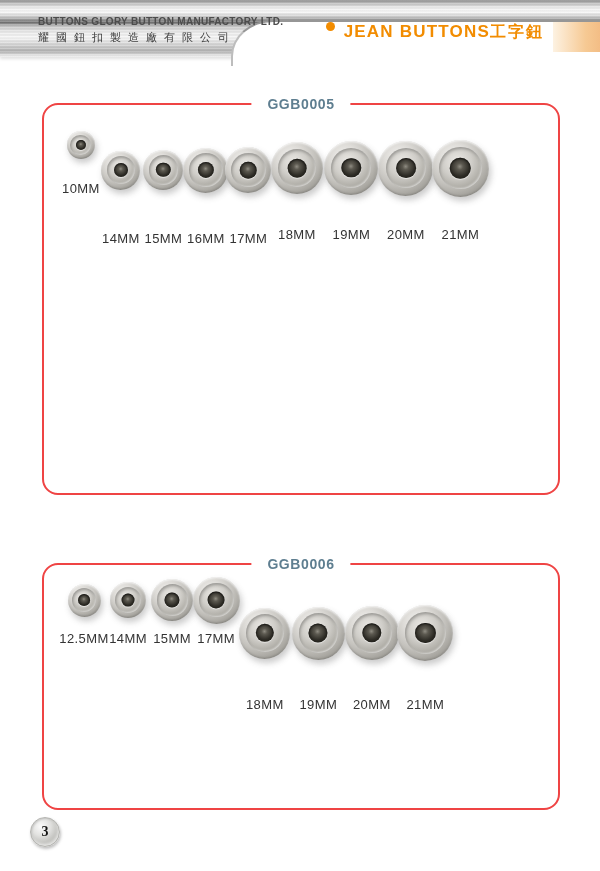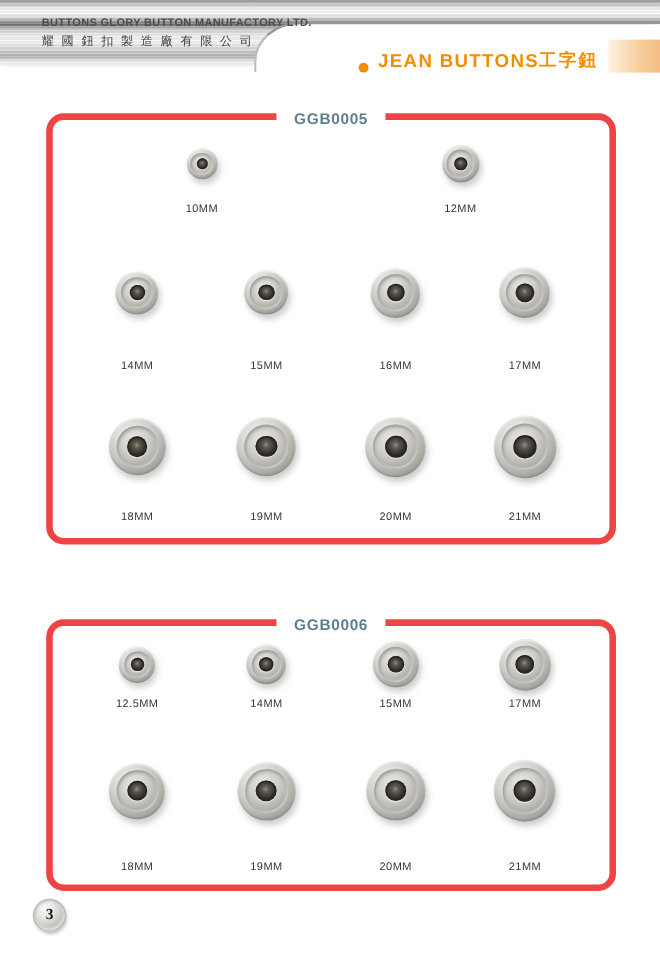--- a/index.html
+++ b/index.html
@@ -30,21 +30,21 @@
   .company-zh {
     font-size:11px; color:#404040; letter-spacing:7px; margin-top:3px;
     white-space:nowrap;
   }
   .header-right {
     position:absolute; left:231px; right:0; top:20px; height:46px;
     background:#ffffff;
     border-top-left-radius:42px 36px;
     border-top:2px solid #969696;
     border-left:2px solid #bdbdbd;
-    display:flex; align-items:flex-end; justify-content:flex-end;
+    display:flex; align-items:flex-start; justify-content:flex-end;
   }
   .bullet-dot {
     width:9px; height:9px; border-radius:50%; background:#f28c00;
     margin-right:9px; flex:0 0 auto;
   }
   .cat-en {
     font-size:17px; font-weight:bold; color:#f28c00; letter-spacing:1.2px;
     white-space:nowrap;
   }
   .cat-zh {
@@ -52,22 +52,22 @@
     white-space:nowrap;
   }
   .peach-block {
     width:47px; height:30px; margin-left:9px; flex:0 0 auto;
     background:linear-gradient(90deg, #fdf2e2 0%, #f6c993 70%, #f3bd85 100%);
   }
 
   
   .panel {
     position:absolute; left:42px; width:518px;
-    border:6px solid #ef4444; border-radius:16px;
-    padding:4px 18px 8px; display:flex; flex-direction:column;
+    border:2px solid #ef4444; border-radius:16px;
+    padding:4px 18px 8px; display:flex; flex-direction:row;
     background:#ffffff;
   }
   .panel-0 { top:103px; height:392px; }
   .panel-1 { top:563px; height:247px; }
   .panel-title {
     position:absolute; top:-10px; left:50%; transform:translateX(-50%);
     background:#ffffff; padding:0 16px; line-height:19px;
     font-size:14px; font-weight:bold; color:#5e7e90; letter-spacing:0.6px;
     white-space:nowrap;
   }
@@ -76,21 +76,21 @@
   .panel-0 .row-1 { height:142px; }
   .panel-0 .row-2 { height:138px; }
   .panel-1 .row-0 { height:82px; }
   .panel-1 .row-1 { height:148px; }
   .product {
     flex:1 1 0; display:flex; flex-direction:column; align-items:center;
     min-width:0;
   }
   .btn-box { flex:1 1 auto; display:flex; align-items:center; justify-content:center; }
   .size-label {
-    height:20px; font-size:10px; color:#333333; letter-spacing:0.4px;
+    height:20px; font-size:13px; color:#333333; letter-spacing:0.4px;
     font-style:normal; white-space:nowrap;
   }
 
   
   .btn-disc {
     position:relative; display:block; border-radius:50%;
     background:radial-gradient(circle at 38% 32%,
       #f6f5f3 0%, #dedcd8 28%, #c3c1bc 52%, #a3a19b 74%, #8b8984 100%);
     box-shadow:
       2px 4px 6px rgba(70,70,70,0.28),
@@ -155,26 +155,20 @@
   <main id="panels">
       <section class="panel panel-0">
         <h2 class="panel-title">GGB0005</h2>
         <div class="row row-0">
           <figure class="product">
             <div class="btn-box">
               <span class="btn-disc" style="width: 28px; height: 28px;"></span>
             </div>
             <figcaption class="size-label">10MM</figcaption>
           </figure>
-          <figure class="product">
-            <div class="btn-box">
-              <span class="btn-disc" style="width: 34px; height: 34px;"></span>
-            </div>
-            <figcaption class="size-label">12MM</figcaption>
-          </figure>
         </div>
         <div class="row row-1">
           <figure class="product">
             <div class="btn-box">
               <span class="btn-disc" style="width: 39px; height: 39px;"></span>
             </div>
             <figcaption class="size-label">14MM</figcaption>
           </figure>
           <figure class="product">
             <div class="btn-box">

